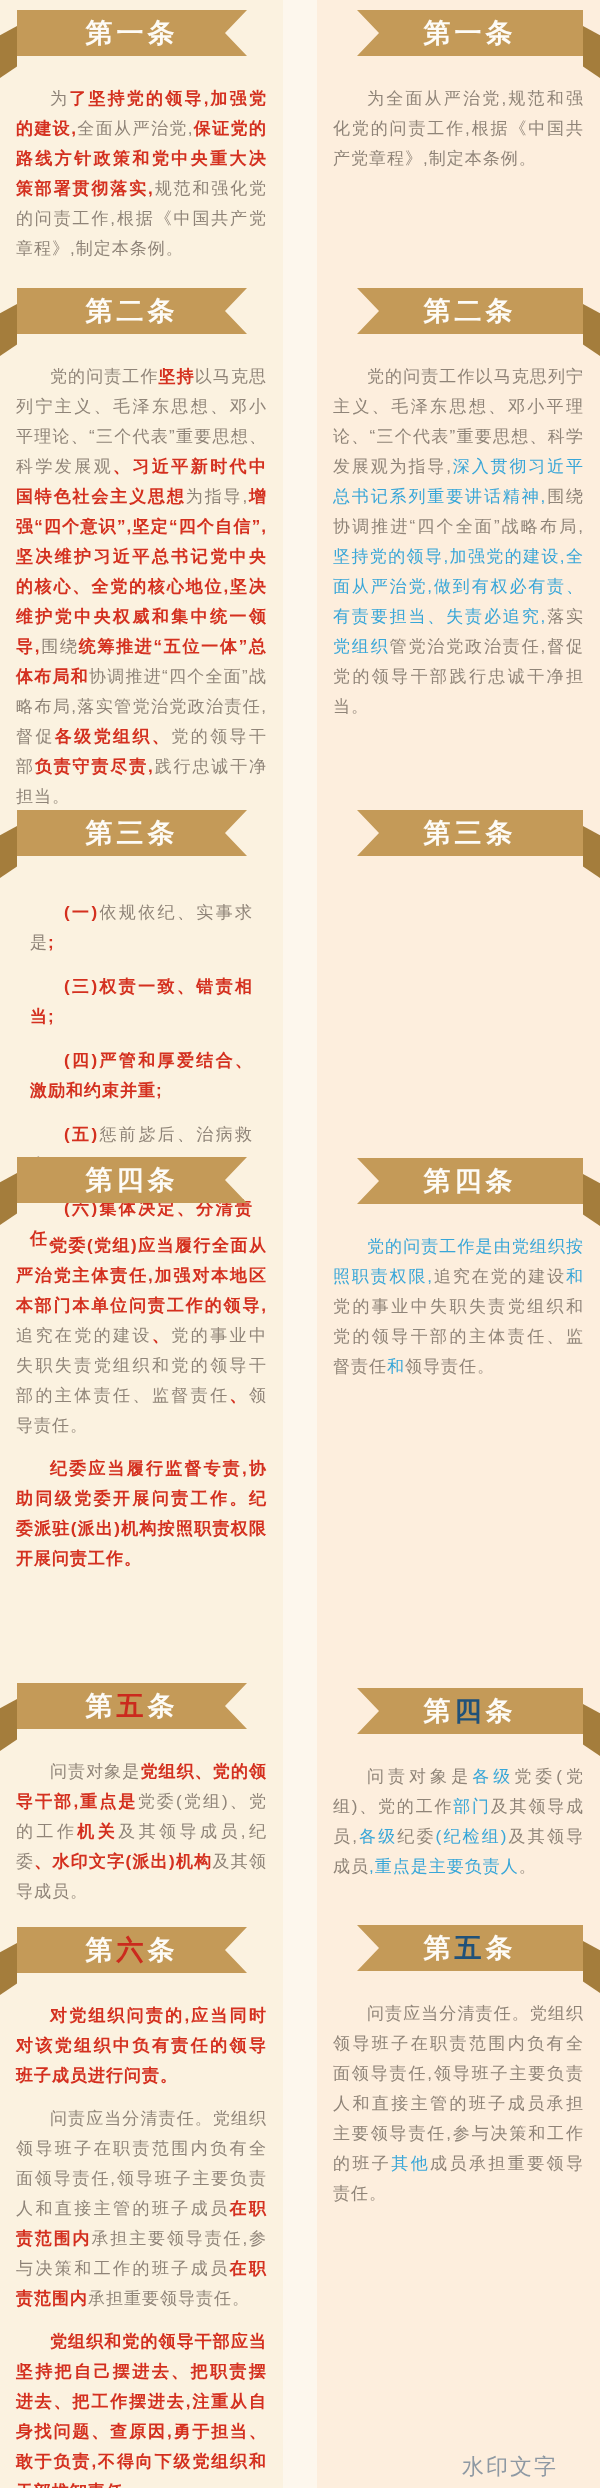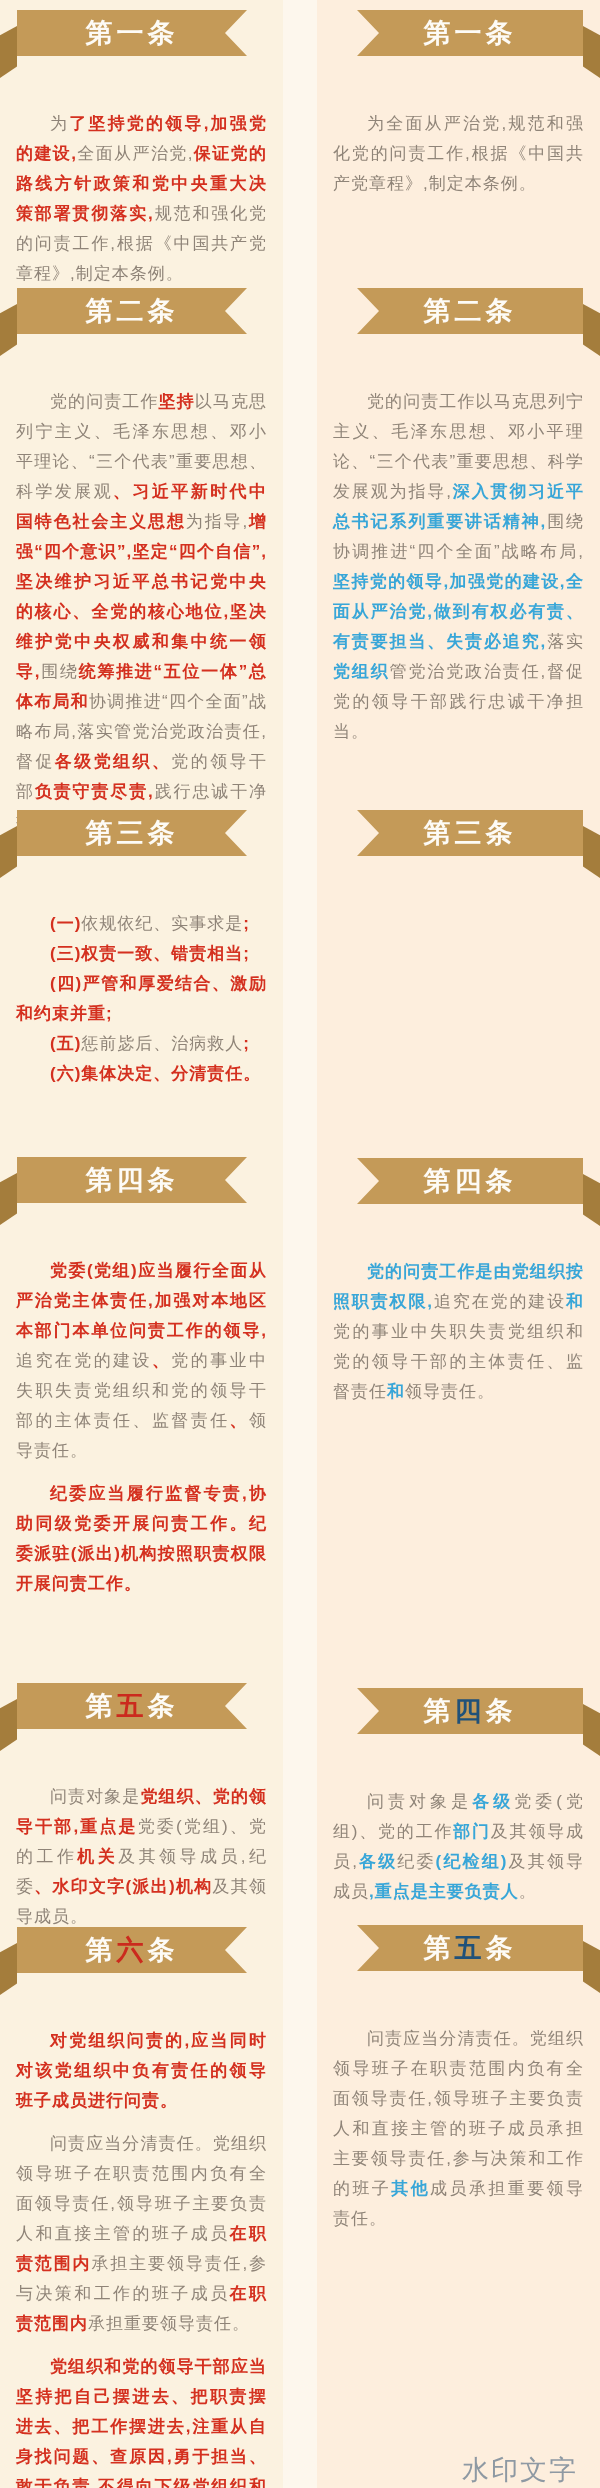--- a/index.html
+++ b/index.html
@@ -23,31 +23,31 @@
     font-family:"Liberation Serif","DejaVu Serif",serif;font-weight:bold;
     font-size:27px;color:#fdfbf6;letter-spacing:4px;
   }
   .side-left .ribbon{margin-left:17px;margin-right:36px;
     clip-path:polygon(0 0,100% 0,calc(100% - 22px) 50%,100% 100%,0 100%);}
   .side-right .ribbon{margin-left:40px;margin-right:17px;
     clip-path:polygon(0 0,100% 0,100% 100%,0 100%,22px 50%);}
   .side-left .ribbon .chg{color:var(--left-chg,#cb2a1e);}
   .side-right .ribbon .chg{color:var(--right-chg,#205179);}
 
-  .text{padding:53px 16px 0 16px;}
+  .text{padding:28px 16px 0 16px;}
   .text p{
     margin:0 0 13px;font-size:17px;line-height:30px;letter-spacing:1px;
     color:var(--body-text,#8f8478);text-align:justify;text-indent:2em;
   }
-  .text p.item{margin:0;}
+  .text p.item{margin:14px;}
   .side-left .hl{color:var(--left-hl,#d4301f);font-weight:bold;}
-  .side-right .hl{color:var(--right-hl,#38a6d8);font-weight:bold;}
+  .side-right .hl{color:var(--right-hl,#38a6d8);font-weight:normal;}
 
   #watermark{
-    position:absolute;left:462px;top:2452px;font-size:27px;letter-spacing:2px;
+    position:absolute;left:462px;top:2452px;font-size:22px;letter-spacing:2px;
     color:#8e99a3;
   }
 </style>
 </head>
 <body>
 
 <div id="col-left" class="col side-left">
     <div class="section" style="top: 10px;">
       <div class="fold"></div>
       <div class="ribbon">

